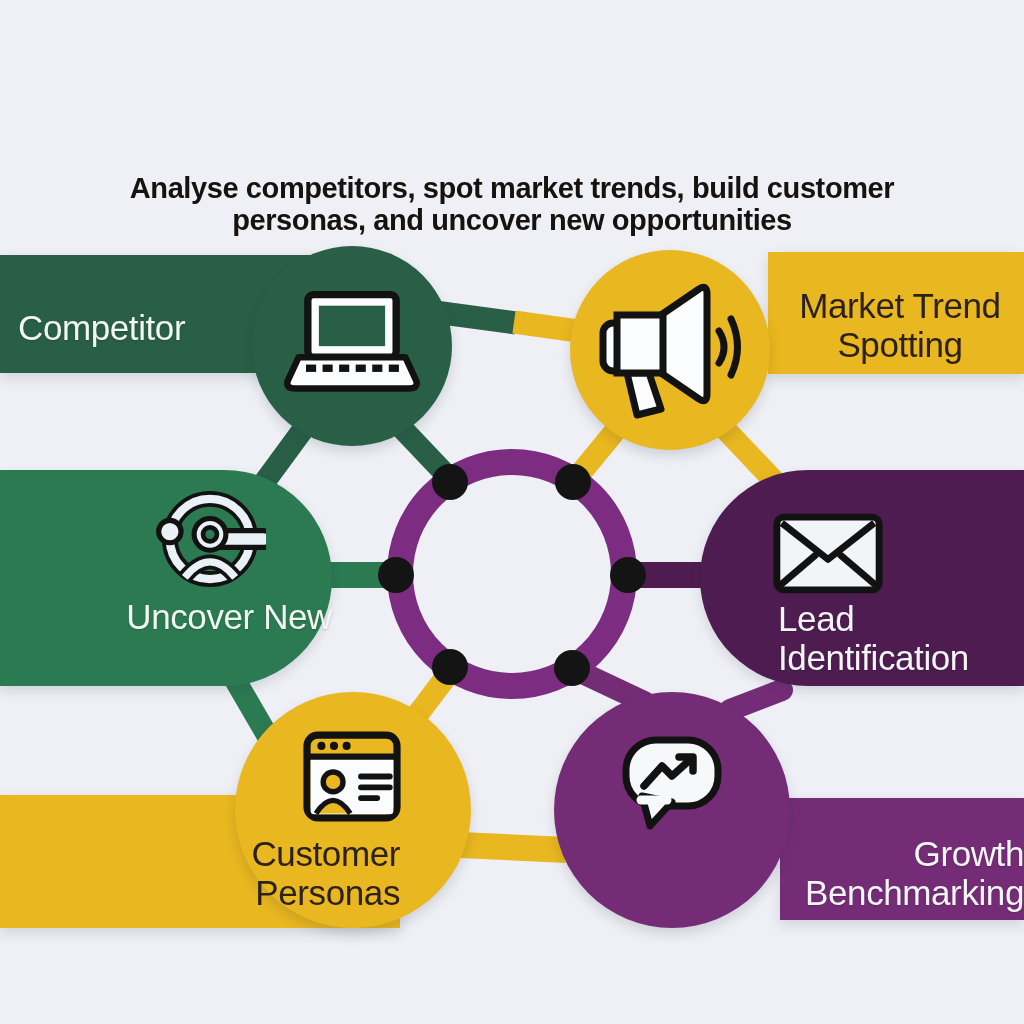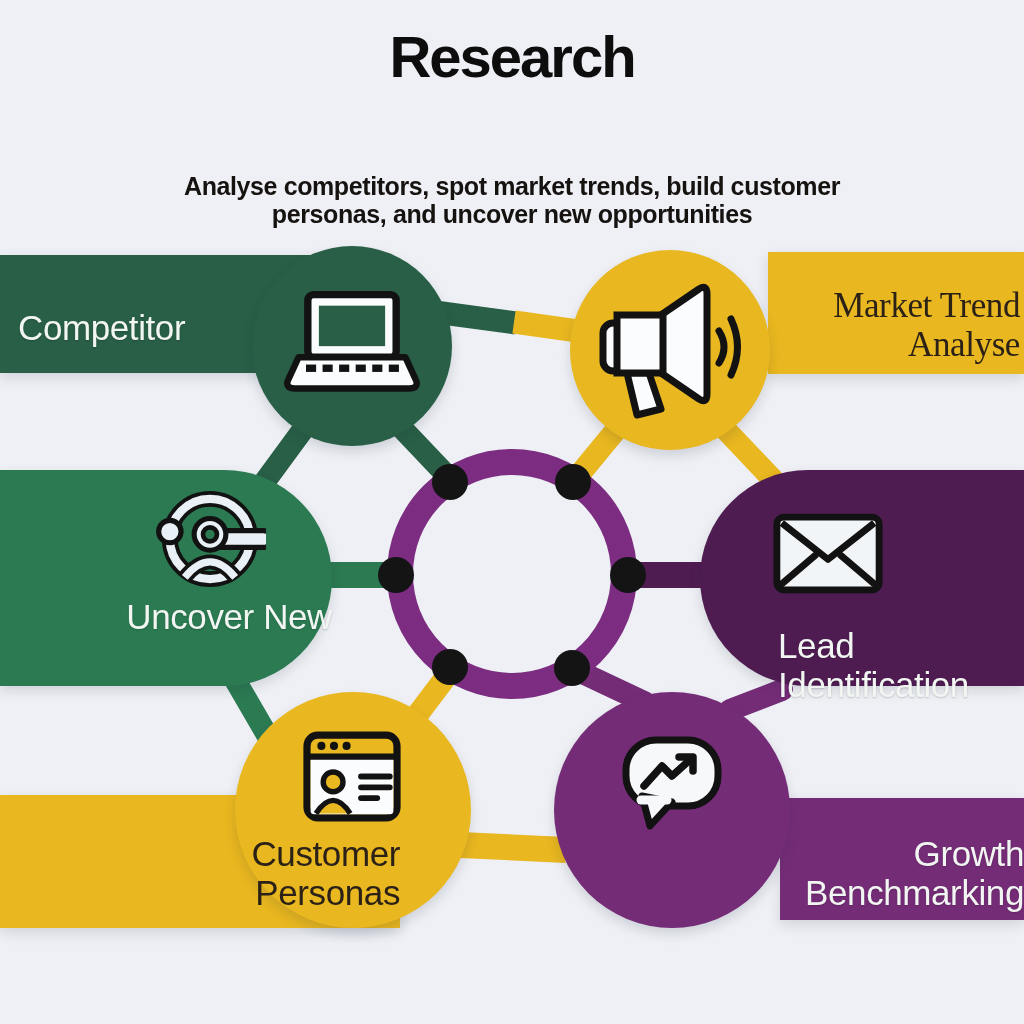--- a/index.html
+++ b/index.html
@@ -15,21 +15,21 @@
     font-family:"Liberation Sans","DejaVu Sans",sans-serif;
   }
   
   .title{
     position:absolute;left:0;top:26px;width:1024px;text-align:center;
     font-size:58px;font-weight:800;letter-spacing:-2px;line-height:1.06;
     color:var(--title-text);
   }
   .subtitle{
     position:absolute;left:0;top:172px;width:1024px;text-align:center;
-    font-size:25px;font-weight:600;letter-spacing:-.4px;line-height:1.12;
+    font-size:29px;font-weight:600;letter-spacing:-.4px;line-height:1.12;
     color:#15120f;
   }
   
   #links{position:absolute;left:0;top:0;z-index:1;}
   .st-green-dark{stroke:var(--green-dark);}
   .st-green-light{stroke:var(--green-light);}
   .st-yellow{stroke:var(--yellow);}
   .st-purple-dark{stroke:var(--purple-dark);}
   .st-purple-mid{stroke:var(--purple-mid);}
   .st-ring{stroke:var(--ring-purple);}
@@ -51,46 +51,45 @@
   .fill-green-light{fill:var(--green-light);}
   .fill-yellow{fill:var(--yellow);}
   
   #ca-band{left:0;top:255px;width:390px;height:118px;background:var(--green-dark);}
   #ca-blob{left:252px;top:246px;width:200px;height:200px;background:var(--green-dark);box-shadow:0 6px 12px rgba(35,40,60,.15);}
   #ca-label{left:18px;top:284px;width:238px;margin-top:24px;}
   #ca-icon{left:283px;top:279px;}
   
   #mt-band{left:768px;top:252px;width:256px;height:122px;background:var(--yellow);}
   #mt-blob{left:570px;top:250px;width:200px;height:200px;background:var(--yellow);box-shadow:0 6px 12px rgba(35,40,60,.15);}
-  #mt-label{left:780px;top:286px;width:240px;text-align:right;font-family:Liberation Serif, serif;}
+  #mt-label{left:780px;top:286px;width:240px;text-align:center;}
   #mt-icon{left:596px;top:272px;}
   
   #un-shape{left:0;top:470px;width:332px;height:216px;background:var(--green-light);border-radius:0 108px 108px 0;}
   #un-label{left:0;top:597px;width:332px;text-align:right;}
   #un-icon{left:154px;top:483px;}
   
   #li-shape{left:700px;top:470px;width:324px;height:216px;background:var(--purple-dark);border-radius:108px 0 0 108px;}
-  #li-label{left:778px;top:626px;width:246px;text-align:left;}
+  #li-label{left:778px;top:599px;width:246px;text-align:left;}
   #li-icon{left:769px;top:509px;}
   
   #cp-band{left:0;top:795px;width:400px;height:133px;background:var(--yellow);}
   #cp-blob{left:235px;top:692px;width:236px;height:236px;background:var(--yellow);box-shadow:0 6px 12px rgba(35,40,60,.15);}
   #cp-label{left:60px;top:834px;width:340px;text-align:right;}
   #cp-icon{left:298px;top:727px;}
   
   #gb-band{left:780px;top:798px;width:244px;height:122px;background:var(--purple-mid);}
   #gb-blob{left:554px;top:692px;width:236px;height:236px;background:var(--purple-mid);box-shadow:0 6px 12px rgba(35,40,60,.15);}
   #gb-label{left:702px;top:834px;width:322px;text-align:right;}
   #gb-icon{left:612px;top:725px;}
 </style>
 </head>
 <body>
 
 <div class="title">
-  <span class="line" style="display:block">Research</span>
 </div>
 <div class="subtitle">
   <span class="line" style="display:block">Analyse competitors, spot market trends, build customer</span>
   <span class="line" style="display:block">personas, and uncover new opportunities</span>
 </div>
 
 <svg id="links" width="1024" height="1024" viewBox="0 0 1024 1024">
   <path class="bridge st-green-dark" d="M420,310 L516,323"></path>
   <path class="bridge st-yellow" d="M514,322 L592,333"></path>
   <path class="leg st-green-dark" d="M396,422 L452,481"></path>
@@ -132,21 +131,21 @@
         <rect x="40" y="18" width="11" height="8"></rect>
     </g>
   </svg>
 </div>
 
 <div>
   <div class="band" id="mt-band"></div>
   <div class="blob" id="mt-blob"></div>
   <div class="node-label dark-text" id="mt-label">
     <span class="line">Market Trend</span>
-    <span class="line">Analyse</span>
+    <span class="line">Spotting</span>
   </div>
   <svg class="node-icon" id="mt-icon" width="150" height="150" viewBox="-75 -75 150 150">
     <path d="M-10,-32 L28,-58 Q36,-63 36,-53 L36,47 Q36,57 28,52 L-10,26 Z" fill="#fbfcfd" stroke="#121212" stroke-width="7" stroke-linejoin="round"></path>
     <path d="M-44,26 L-22,26 L-10,62 L-34,68 Z" fill="#fbfcfd" stroke="#121212" stroke-width="7" stroke-linejoin="round"></path>
     <rect x="-68" y="-24" width="20" height="48" rx="10" fill="#fbfcfd" stroke="#121212" stroke-width="7"></rect>
     <rect x="-54" y="-32" width="46" height="58" fill="#fbfcfd" stroke="#121212" stroke-width="7"></rect>
     <path d="M48,-16 Q58,0 48,16" fill="none" stroke="#121212" stroke-width="7" stroke-linecap="round"></path>
     <path d="M60,-28 Q73,0 60,28" fill="none" stroke="#121212" stroke-width="7" stroke-linecap="round"></path>
   </svg>
 </div>

